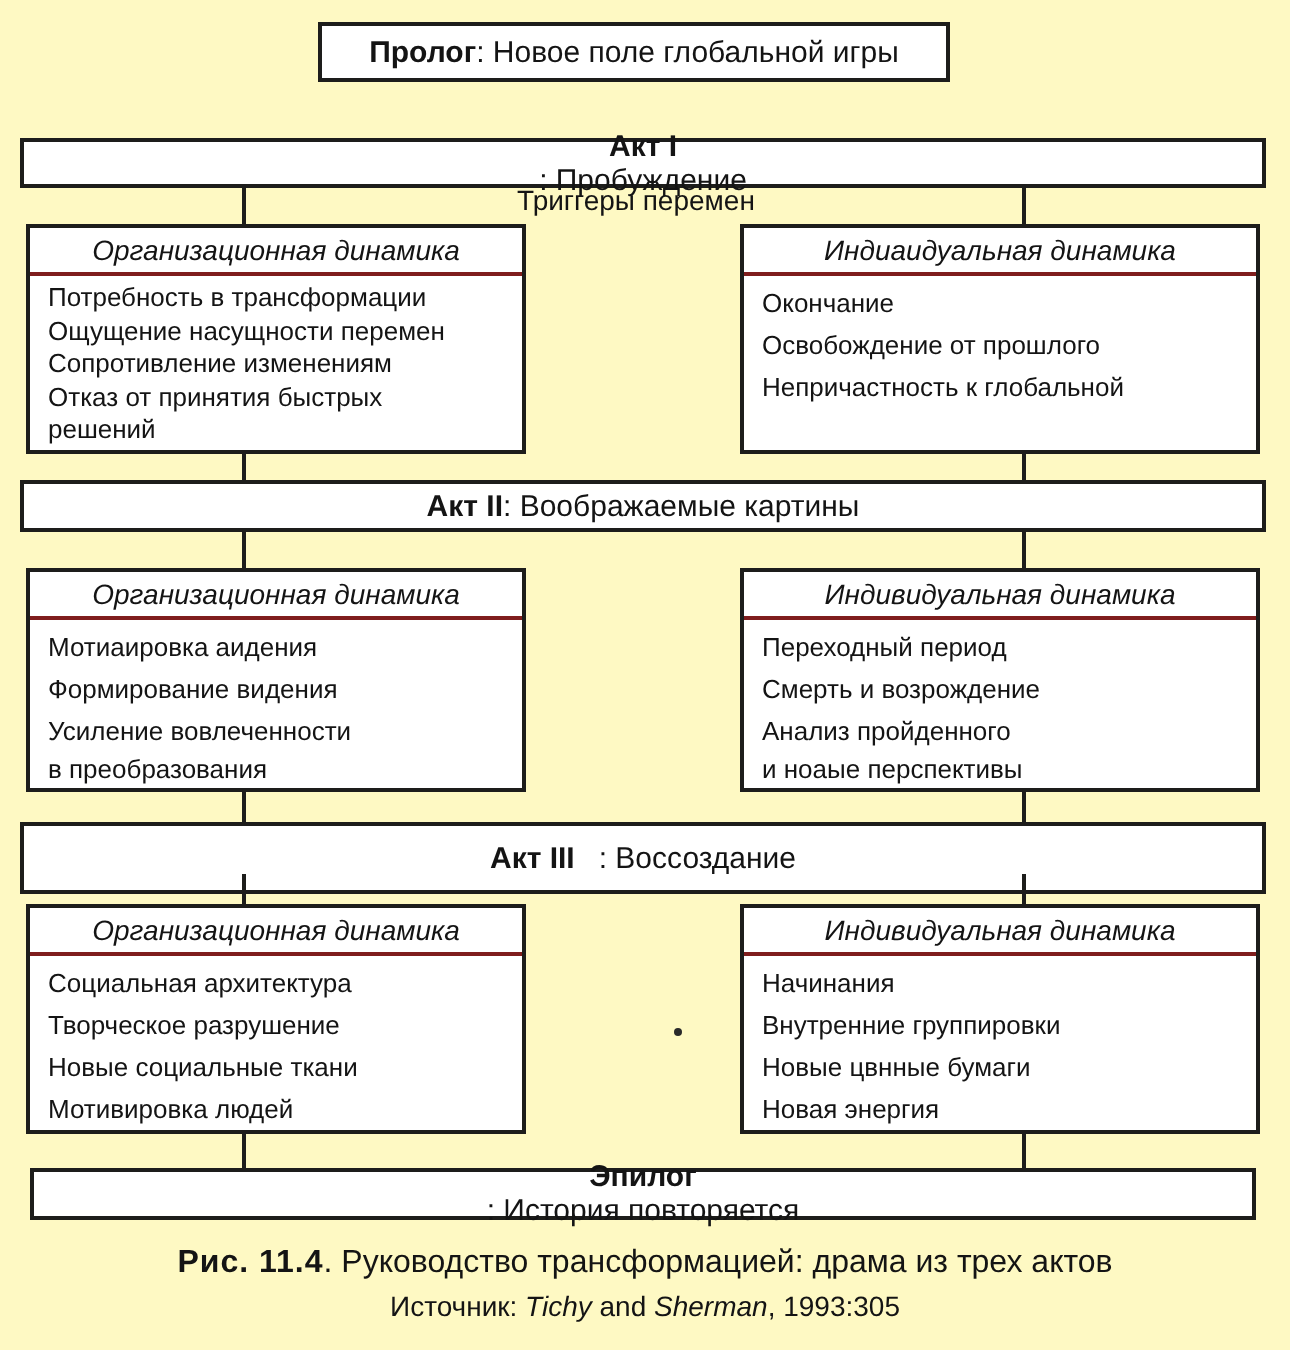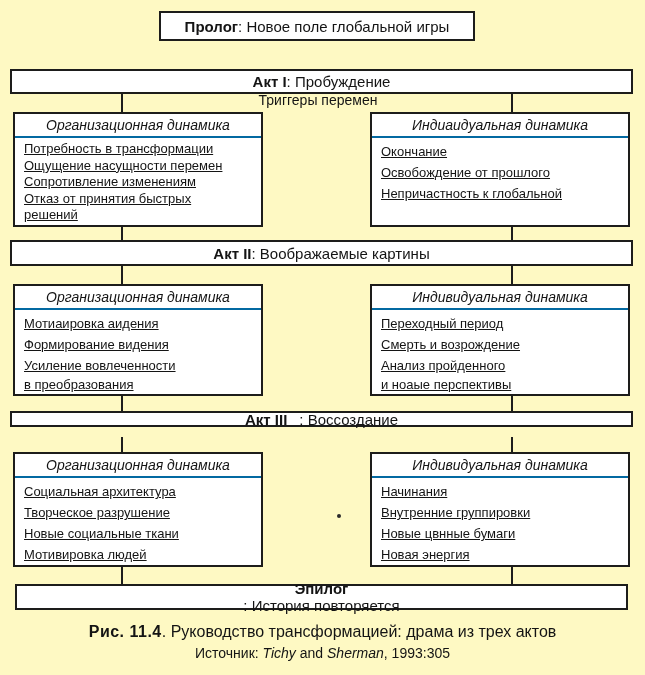--- a/index.html
+++ b/index.html
@@ -8,24 +8,24 @@
     font-family:"Liberation Sans","DejaVu Sans",sans-serif;color:#141414;
     overflow:hidden;
   }
   .box{position:absolute;border:2px solid #1d1d1b;background:#fff;box-sizing:border-box;}
   .band{display:flex;align-items:center;justify-content:center;font-size:15px;}
   .band .b, .prolog .b{font-weight:bold;}
   .prolog{display:flex;align-items:center;justify-content:center;font-size:15px;}
   .trigger{position:absolute;left:0;top:46px;width:636px;text-align:center;font-size:14px;margin-top:46px;}
   .col-box{padding:0;}
   .col-head{
-    height:22px;line-height:22px;border-bottom:2px solid #0369a1;
+    height:22px;line-height:22px;border-bottom:2px solid #7f1d1d;
     text-align:center;font-style:italic;font-size:14px;font-weight:500;
   }
-  .col-items{padding:4px 9px 0 9px;text-decoration:underline;}
+  .col-items{padding:4px 9px 0 9px;}
   .item{font-size:13px;line-height:19px;margin:0 0 2px 0;white-space:pre-line;}
   .dense .col-items{padding-top:3px;}
   .dense .item{line-height:16.5px;margin:0;}
   .vline{position:absolute;width:2px;background:#1d1d1b;}
   .dot{position:absolute;width:4px;height:4px;border-radius:50%;background:#2a2a2a;}
   .caption1{position:absolute;left:0;top:623px;width:645px;text-align:center;font-size:16px;}
   .caption1 .b{font-weight:bold;letter-spacing:0.5px;}
   .caption2{position:absolute;left:0;top:645px;width:645px;text-align:center;font-size:14px;}
   .caption2 .i{font-style:italic;}
 </style>
@@ -34,21 +34,21 @@
 
 <div class="canvas">
 
   <div class="box prolog" style="left:159px;top:11px;width:316px;height:30px;">
     <span class="b">Пролог</span>
       <span>: Новое поле глобальной игры</span>
   </div>
 
   <div class="trigger">Триггеры перемен</div>
 
-  <div class="box band" style="left:10px;top:69px;width:623px;height:25px;">
+  <div class="box band" style="left:10px;top:69px;width:623px;height:25px;flex-direction:column;">
     <span class="b">Акт I</span>
       <span>: Пробуждение</span>
   </div>
 
   <div class="vline" style="left:121px;top:94px;height:18px;"></div>
   <div class="vline" style="left:511px;top:94px;height:18px;"></div>
 
   <div class="box col-box dense" style="left:13px;top:112px;width:250px;height:115px;">
     <div class="col-head">Организационная динамика</div>
     <div class="col-items">
@@ -96,21 +96,21 @@
       <div class="item">Переходный период</div>
       <div class="item">Смерть и возрождение</div>
       <div class="item">Анализ пройденного
 и ноаые перспективы</div>
     </div>
   </div>
 
   <div class="vline" style="left:121px;top:396px;height:15px;"></div>
   <div class="vline" style="left:511px;top:396px;height:15px;"></div>
 
-  <div class="box band" style="left:10px;top:411px;width:623px;height:16px;gap:12px;">
+  <div class="box band" style="left:10px;top:411px;width:623px;height:36px;gap:12px;">
     <span class="b">Акт III</span>
       <span>: Воссоздание</span>
   </div>
 
   <div class="vline" style="left:121px;top:437px;height:15px;"></div>
   <div class="vline" style="left:511px;top:437px;height:15px;"></div>
 
   <div class="box col-box" style="left:13px;top:452px;width:250px;height:115px;">
     <div class="col-head">Организационная динамика</div>
     <div class="col-items">

